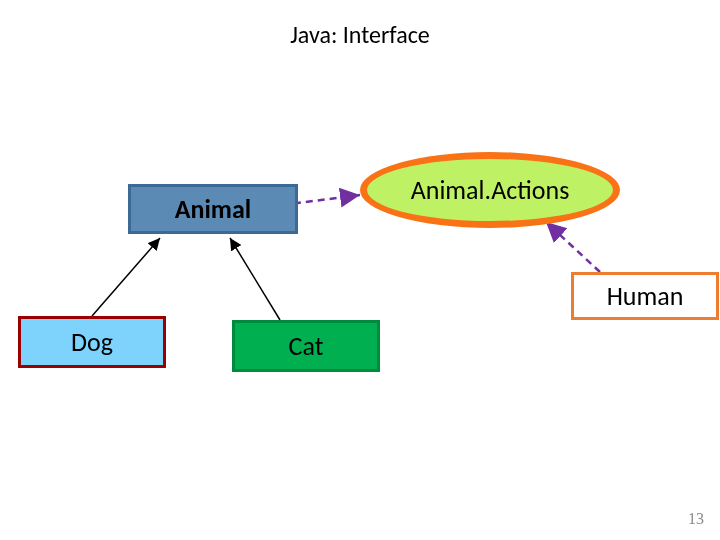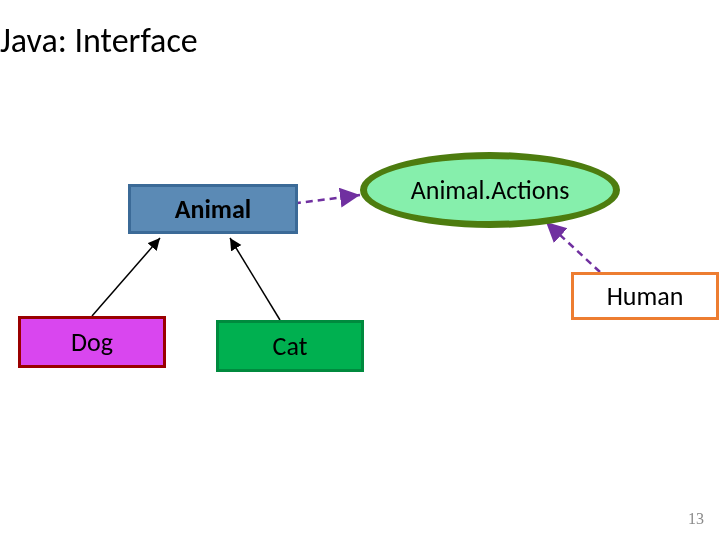--- a/index.html
+++ b/index.html
@@ -1,23 +1,23 @@
 <!DOCTYPE html>
 <html><head>
 <meta charset="utf-8">
 <style>
   * { margin: 0; padding: 0; box-sizing: border-box; }
   html, body { width: 720px; height: 540px; background: #fff; font-family: "Calibri", "Segoe UI", Arial, sans-serif; position: relative; overflow: hidden; }
-  .title { position: absolute; top: 20px; left: 0; right: 0; font-size: 34px; color: #000; }
+  .title { position: absolute; top: 20px; left: 0; right: 0; text-align: center; font-size: 24px; color: #000; }
   .box { position: absolute; display: flex; align-items: center; justify-content: center; font-size: 26px; color: #000; border-style: solid; border-width: 3px; }
   .ellipse { position: absolute; border-radius: 50%; display: flex; align-items: center; justify-content: center; font-size: 26px; color: #000; border-style: solid; }
   .animal { left: 128px; top: 184px; width: 170px; height: 50px; background: #5b8ab5; border-color: #3b6a97; font-weight: bold; }
-  .actions { left: 360px; top: 152px; width: 260px; height: 76px; background: #86efac; border: 7px solid #4d7c0f; }
-  .dog { left: 18px; top: 316px; width: 148px; height: 52px; background: #d946ef; border-color: #9a0000; }
-  .cat { left: 216px; top: 320px; width: 148px; height: 52px; background: #00b050; border-color: #008a3e; }
+  .actions { left: 360px; top: 152px; width: 260px; height: 76px; background: #bef264; border: 7px solid #f97316; }
+  .dog { left: 18px; top: 316px; width: 148px; height: 52px; background: #7dd3fc; border-color: #9a0000; }
+  .cat { left: 232px; top: 320px; width: 148px; height: 52px; background: #00b050; border-color: #008a3e; }
   .human { left: 540px; top: 272px; width: 148px; height: 48px; background: #fff; border-color: #ed7d31; margin-left: 31px; }
   svg.lines { position: absolute; left: 0; top: 0; width: 720px; height: 540px; pointer-events: none; }
   .page-num { position: absolute; right: 16px; bottom: 12px; font-size: 16px; color: #8a8a8a; font-family: Liberation Serif, serif; }
 </style>
 </head>
 <body>
 
 <div class="title">Java: Interface</div>
 
 <svg class="lines" viewBox="0 0 720 540">

